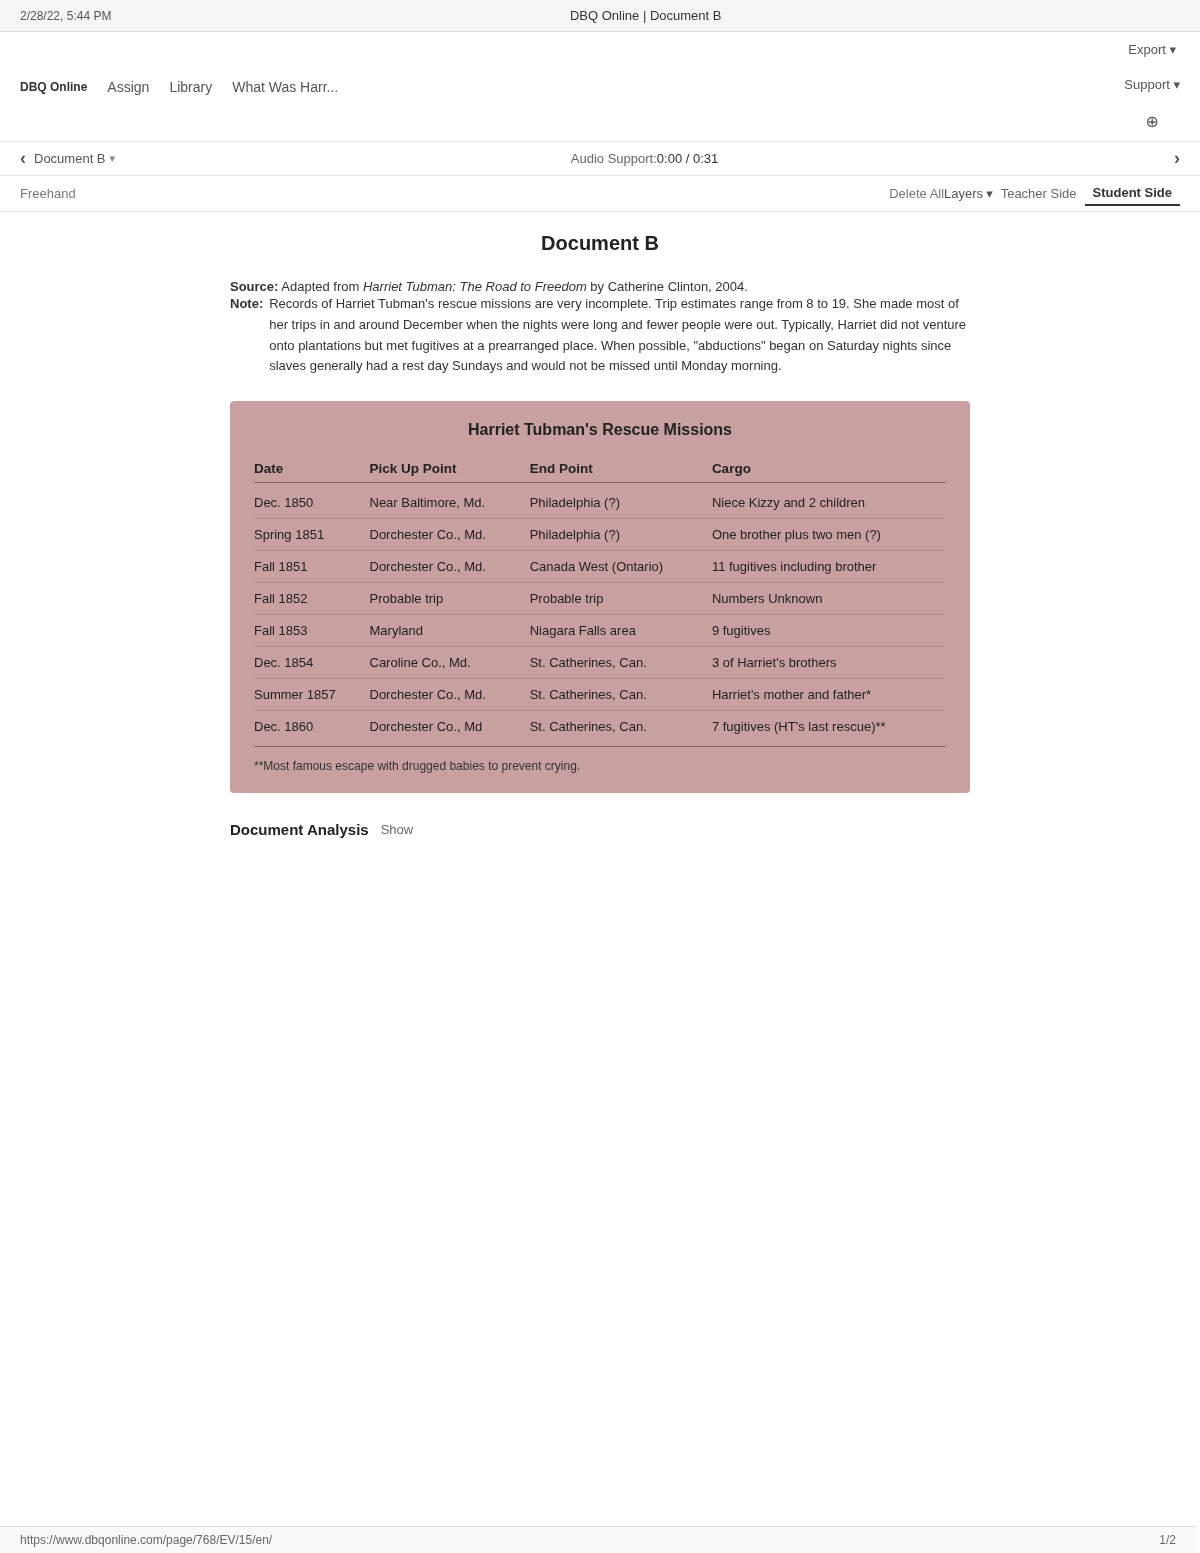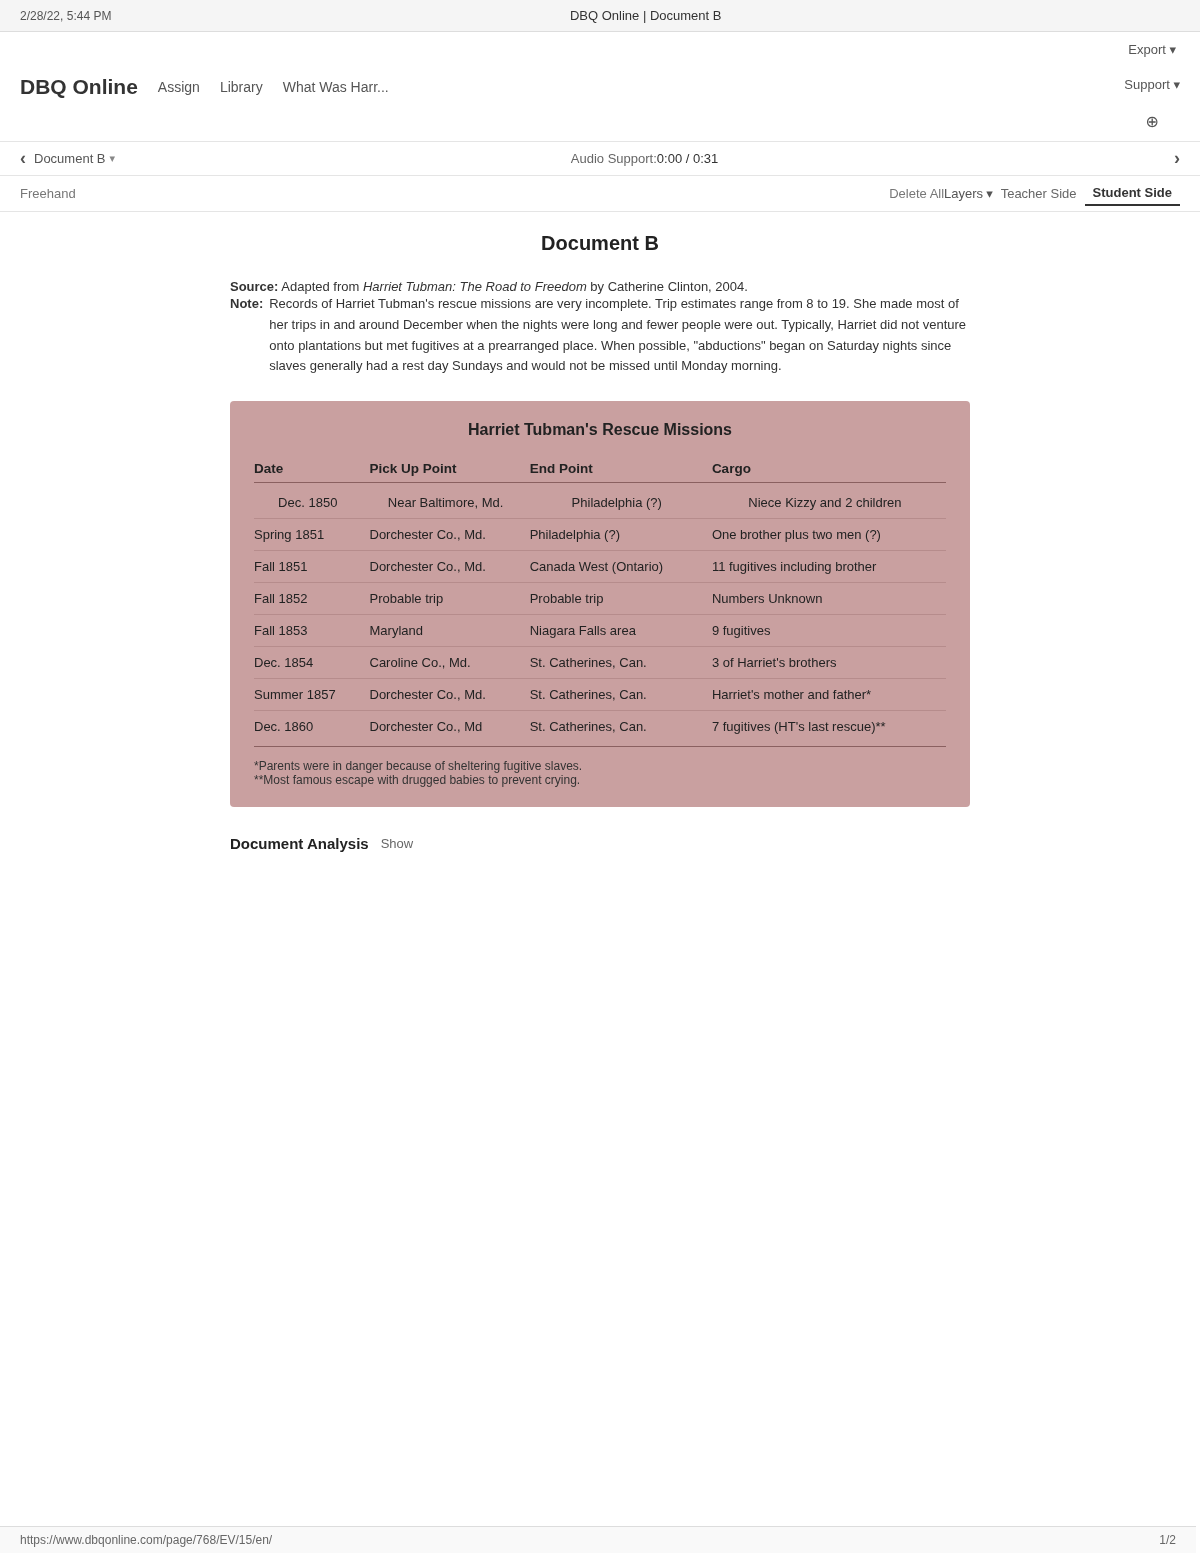--- a/index.html
+++ b/index.html
@@ -38,21 +38,21 @@
       background: #fff;
     }
     .navbar-left {
       display: flex;
       align-items: center;
       gap: 20px;
     }
     .navbar-brand {
       font-weight: bold;
       color: #333;
-      font-size: 21px;
+      font-size: 12px;
       text-align: right;
     }
     .navbar-link {
       color: #555;
       font-size: 14px;
       cursor: pointer;
       text-decoration: none;
     }
     .navbar-right {
       display: flex;
@@ -212,21 +212,20 @@
       color: #222;
       padding: 6px 8px 6px 0;
       text-align: left;
       border-bottom: 1.5px solid #8a6060;
     }
     tbody tr {
       border-bottom: none;
     }
     tbody tr:first-child td {
       padding-top: 12px;
-      text-align: center;
     }
     tbody td {
       font-size: 13px;
       color: #222;
       padding: 8px 8px 8px 0;
       vertical-align: top;
     }
     .table-divider {
       height: 1px;
       background: #8a6060;
@@ -419,21 +418,20 @@
           <tr>
             <td>Dec. 1860</td>
             <td>Dorchester Co., Md</td>
             <td>St. Catherines, Can.</td>
             <td>7 fugitives (HT's last rescue)**</td>
           </tr>
         </tbody>
     </table>
     <div class="table-divider"></div>
     <div class="footnote-wrap">
-      <div>*Parents were in danger because of sheltering fugitive slaves.</div>
       <div>**Most famous escape with drugged babies to prevent crying.</div>
     </div>
   </div>
 
   <div class="doc-analysis">
     <span class="doc-analysis-title">Document Analysis</span>
     <span class="show-btn">Show</span>
   </div>
 
 </div>

